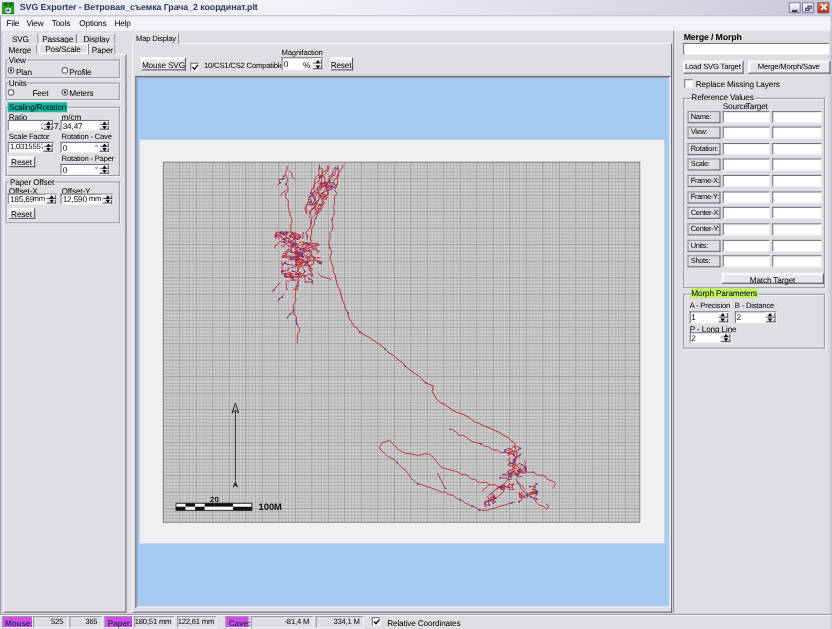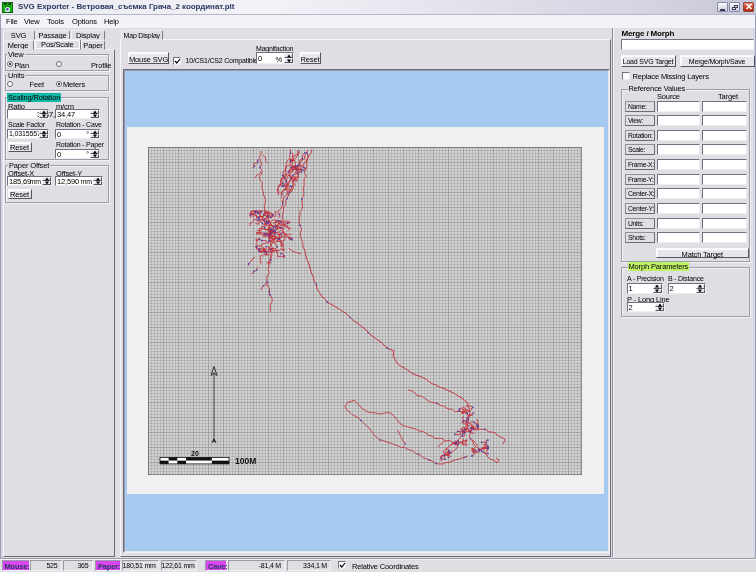--- a/index.html
+++ b/index.html
@@ -73,21 +73,21 @@
 
 <div class="tab" style="left:2.5px;top:39.5px;width:31px;height:10px;">Merge</div>
 <div class="tab" style="left:81px;top:39.5px;width:24px;height:10px;">Paper</div>
 <div class="tab" style="left:34px;top:38.5px;width:46.5px;height:11.5px;border-bottom-color:#dedee3;box-shadow:0 0 0 1px #fdfdfe inset;font-weight:normal;">Pos/Scale</div>
 
 <div class="abs group" style="left:5px;top:54px;width:104px;height:17px;"></div>
 <div class="abs txt" style="left:7px;top:49.5px;background:#dedee3;padding:0 1px;">View</div>
 <div class="abs radio on" style="left:7px;top:61px;"></div>
 <div class="abs txt" style="left:14.5px;top:60.5px;">Plan</div>
 <div class="abs radio" style="left:55.5px;top:61px;"></div>
-<div class="abs txt" style="left:63px;top:60.5px;margin-left:28px;">Profile</div>
+<div class="abs txt" style="left:63px;top:60.5px;">Profile</div>
 
 <div class="abs group" style="left:5px;top:75px;width:104px;height:16px;"></div>
 <div class="abs txt" style="left:7px;top:70.5px;background:#dedee3;padding:0 1px;">Units</div>
 <div class="abs radio" style="left:7px;top:80.5px;"></div>
 <div class="abs txt" style="left:14.5px;top:80px;margin-left:15px;">Feet</div>
 <div class="abs radio on" style="left:55.5px;top:80.5px;"></div>
 <div class="abs txt" style="left:63px;top:80px;">Meters</div>
 
 <div class="abs group" style="left:5px;top:97px;width:104px;height:63px;"></div>
 <div class="abs txt" style="left:7px;top:92.5px;background:#14b8a6;padding:0 1px;">Scaling/Rotation</div>
@@ -562,21 +562,21 @@
 <div class="abs txt" style="left:621.5px;top:28.5px;font-weight:bold;font-size:8px;">Merge / Morph</div>
 <div class="abs sunken" style="left:620.5px;top:38.5px;width:133px;height:11px;"></div>
 <div class="abs btn txt" style="left:620.5px;top:55px;width:55px;height:12px;padding-top:1.5px;font-size:7px;letter-spacing:-0.2px;">Load SVG Target</div>
 <div class="abs btn txt" style="left:679.5px;top:55px;width:75px;height:12px;padding-top:1.5px;font-size:7px;letter-spacing:-0.2px;">Merge/Morph/Save</div>
 <div class="abs check" style="left:622px;top:71.5px;width:8px;height:8px;"></div>
 <div class="abs txt" style="left:632.5px;top:72px;font-size:7.5px;">Replace Missing Layers</div>
 
 <div class="abs group" style="left:620.5px;top:88.5px;width:129px;height:173px;"></div>
 <div class="abs txt" style="left:627.5px;top:84px;background:#dedee3;padding:0 1px;font-size:7.5px;">Reference Values</div>
 <div class="abs txt" style="left:657px;top:91.5px;font-size:7.5px;">Source</div>
-<div class="abs txt" style="left:718px;top:91.5px;font-size:7.5px;">Target</div>
+<div class="abs txt" style="left:678px;top:91.5px;font-size:7.5px;">Target</div>
 <div class="abs cell" style="left:625px;top:100.5px;width:30px;height:11px;padding-top:1px;">Name:</div>
 <div class="abs rinput" style="left:656.5px;top:100.5px;width:43.5px;height:11px;"></div>
 <div class="abs rinput" style="left:701.5px;top:100.5px;width:45.5px;height:11px;"></div>
 <div class="abs cell" style="left:625px;top:115.2px;width:30px;height:11px;padding-top:1px;">View:</div>
 <div class="abs rinput" style="left:656.5px;top:115.2px;width:43.5px;height:11px;"></div>
 <div class="abs rinput" style="left:701.5px;top:115.2px;width:45.5px;height:11px;"></div>
 <div class="abs cell" style="left:625px;top:129.8px;width:30px;height:11px;padding-top:1px;">Rotation:</div>
 <div class="abs rinput" style="left:656.5px;top:129.8px;width:43.5px;height:11px;"></div>
 <div class="abs rinput" style="left:701.5px;top:129.8px;width:45.5px;height:11px;"></div>
 <div class="abs cell" style="left:625px;top:144.4px;width:30px;height:11px;padding-top:1px;">Scale:</div>

